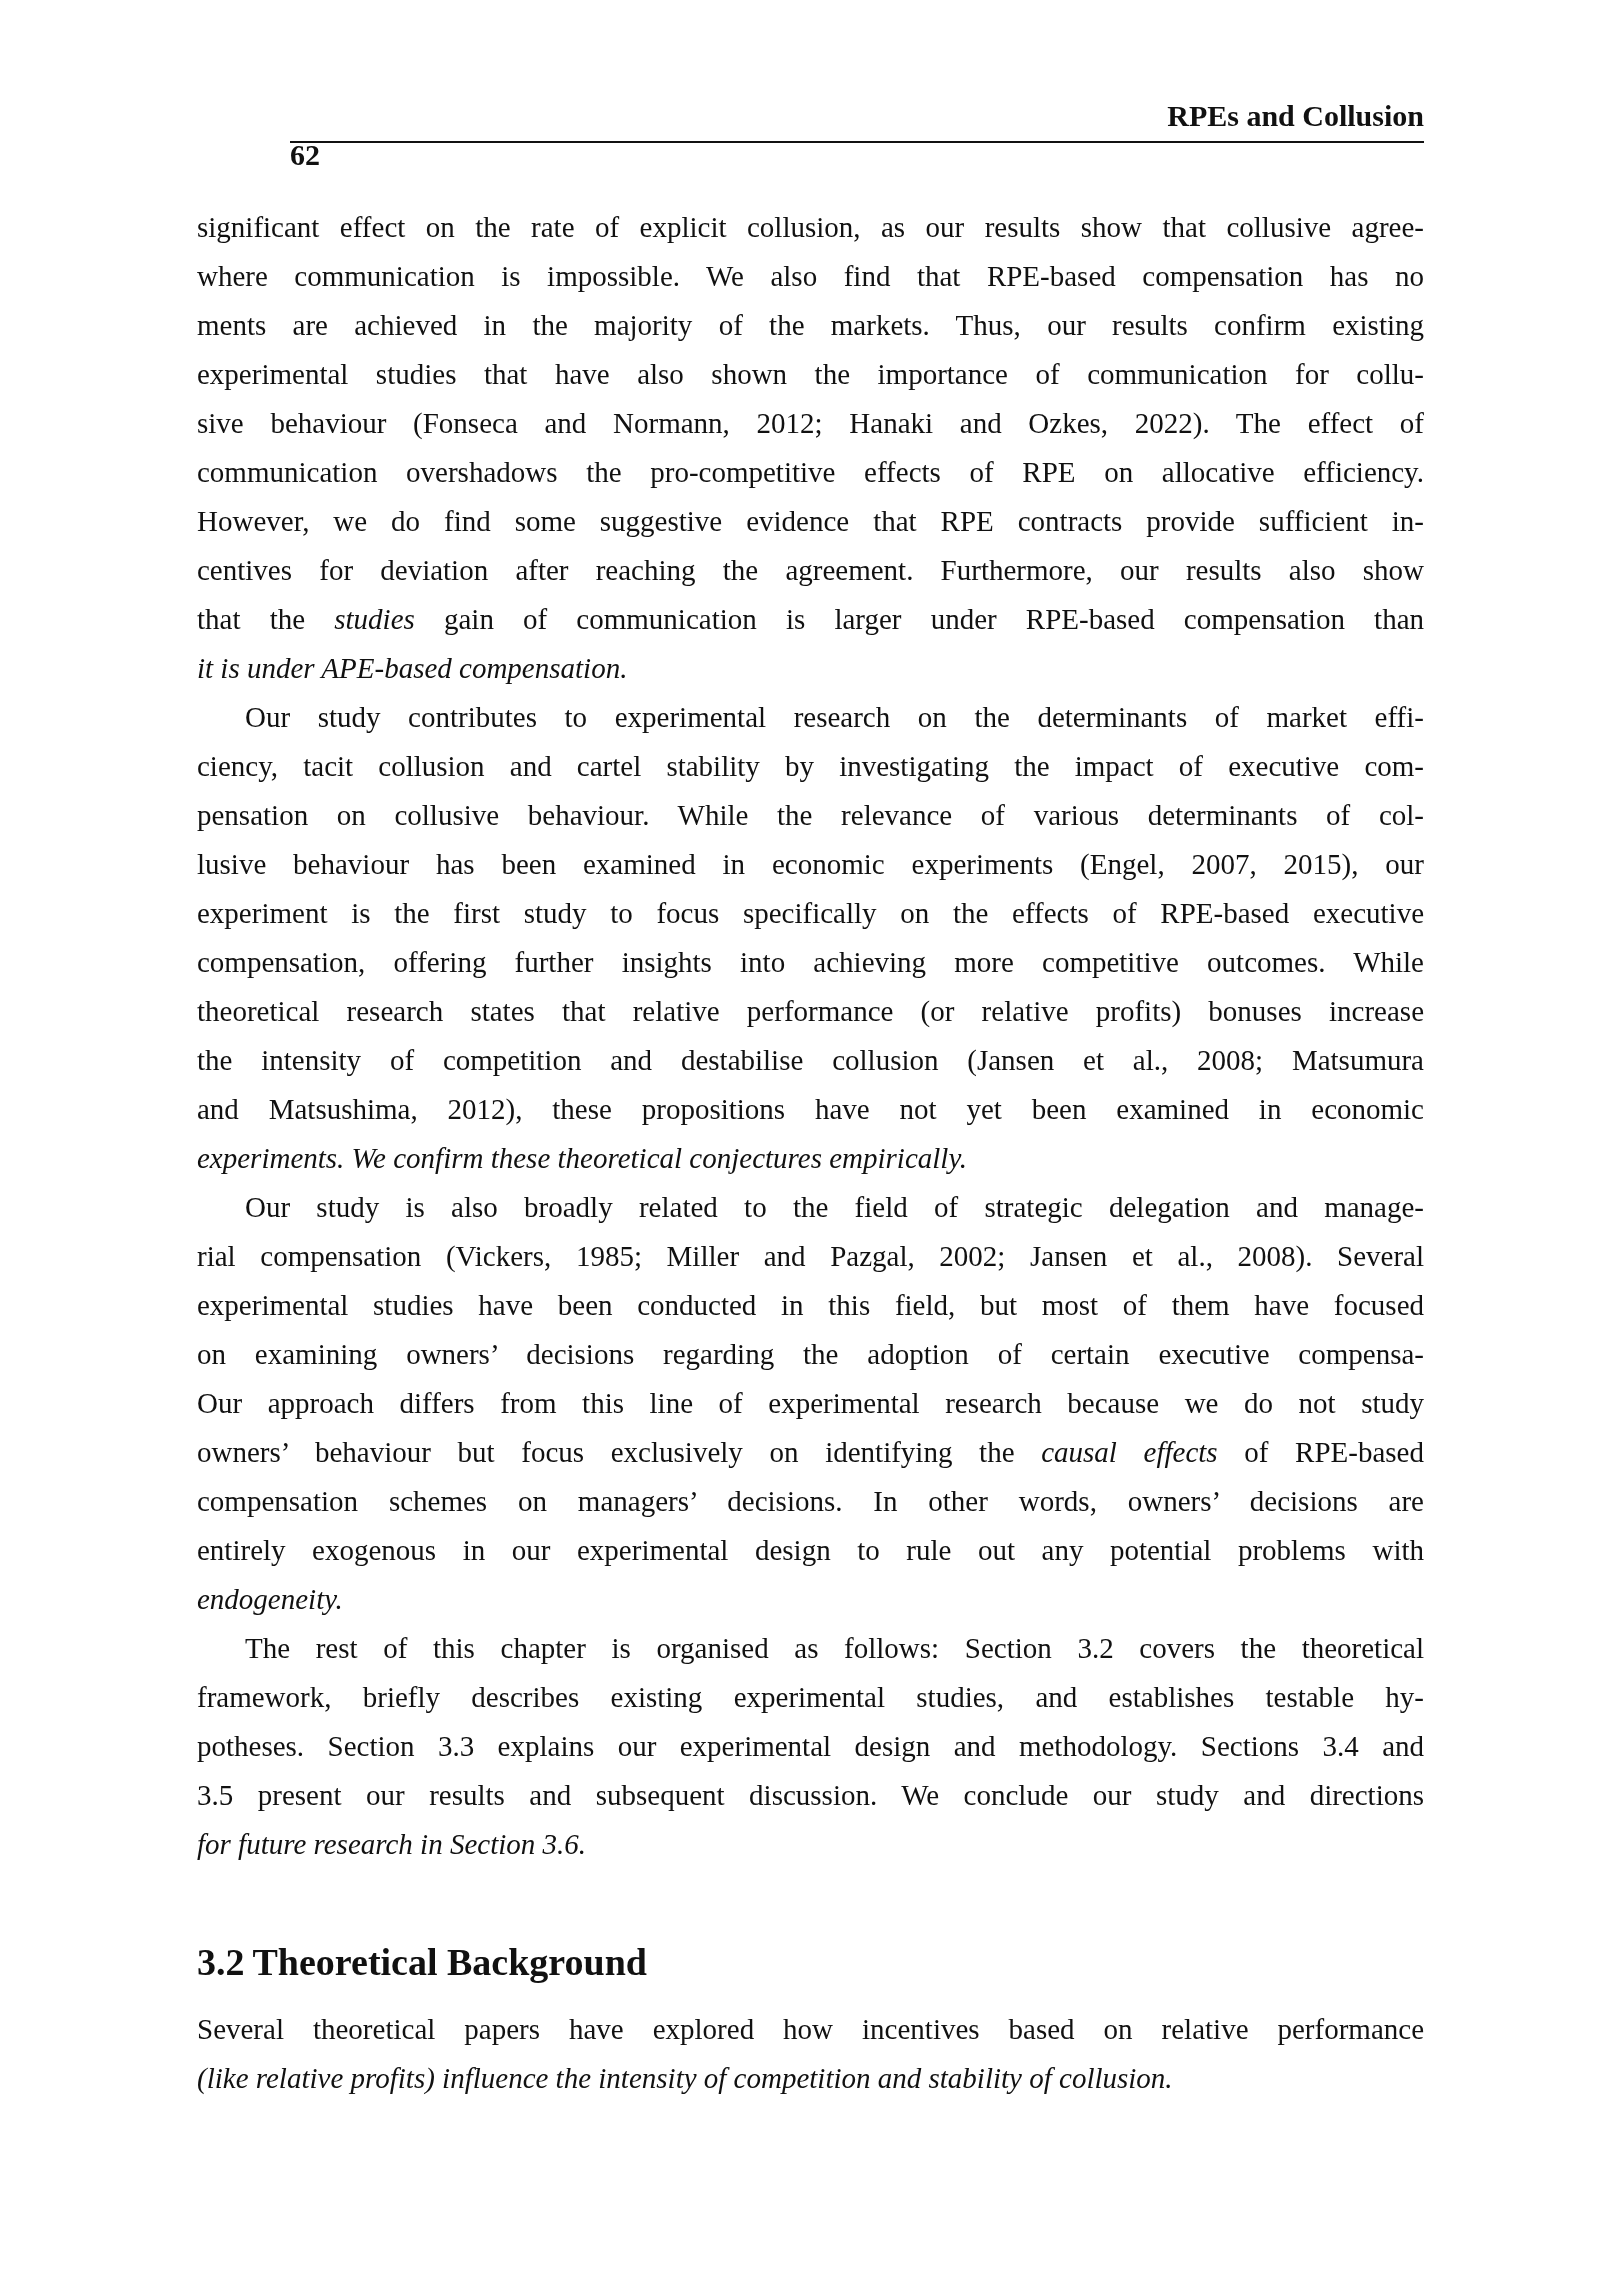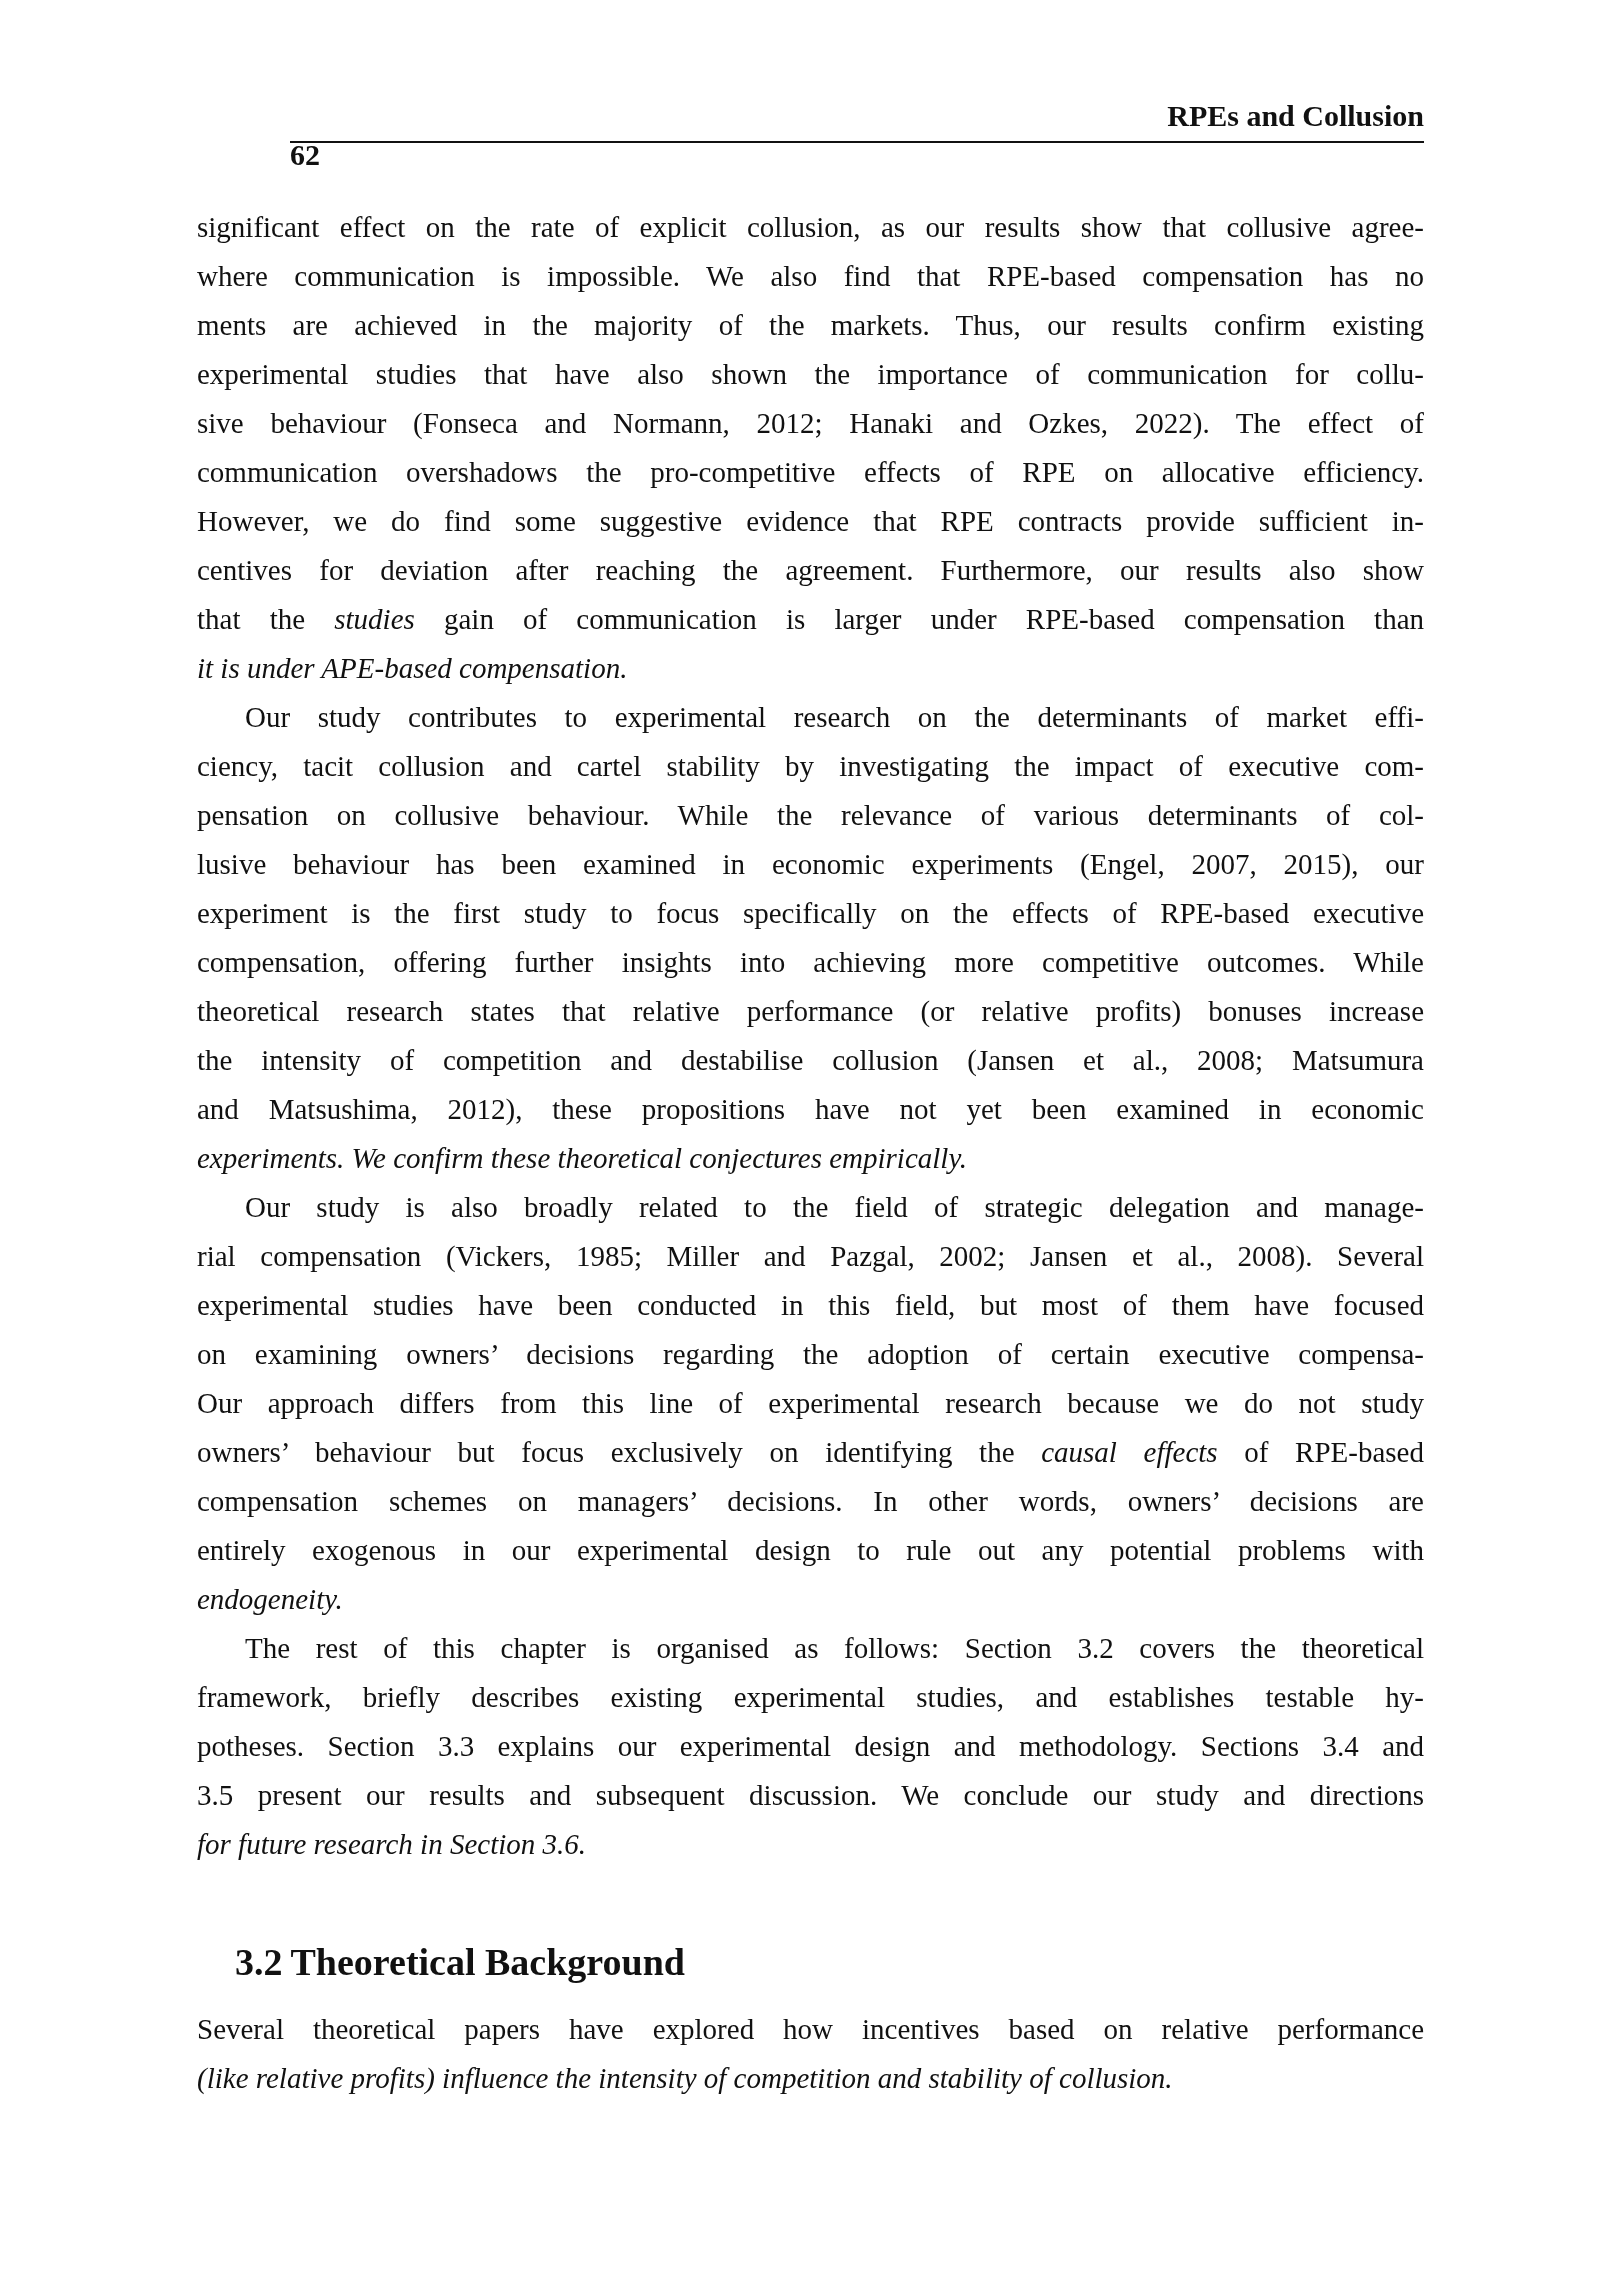--- a/index.html
+++ b/index.html
@@ -7,21 +7,21 @@
          font-family: "Liberation Serif", "DejaVu Serif", serif; color: #111111; }
   .running-head { position: absolute; left: 290px; top: 96px; width: 1134px; height: 39px; }
   .page-number { position: absolute; left: 0; top: 0; font-weight: bold; font-size: 30px; line-height: 39px; margin-top: 39px; }
   .running-title { position: absolute; right: 0; top: 0; font-weight: bold; font-size: 30px; line-height: 39px; text-align: right; }
   .head-rule { position: absolute; left: 290px; top: 141px; width: 1134px; height: 1.5px; background: #111111; }
   .column { position: absolute; left: 197px; width: 1227px; }
   .line { display: block; height: 49px; line-height: 49px; font-size: 29px;
           text-align: justify; text-align-last: justify; white-space: nowrap; overflow: visible; }
   .line.last { text-align: right; text-align-last: left; font-style: italic; }
   .line.indent { padding-left: 48px; }
-  .heading { position: absolute; left: 197px; top: 1941px; font-weight: bold; font-size: 38px; line-height: 43px; white-space: nowrap; margin-left: 38px; }
+  .heading { position: absolute; left: 197px; top: 1941px; font-weight: bold; font-size: 38px; line-height: 43px; white-space: nowrap; }
   .heading .num { display: inline-block; width: 46px; margin-right: 0; }
   .heading .title { display: inline-block; }
   em { font-style: italic; }
 </style>
 </head>
 <body>
 
 <div class="running-head">
   <span class="page-number">62</span>
   <span class="running-title">RPEs and Collusion</span>

